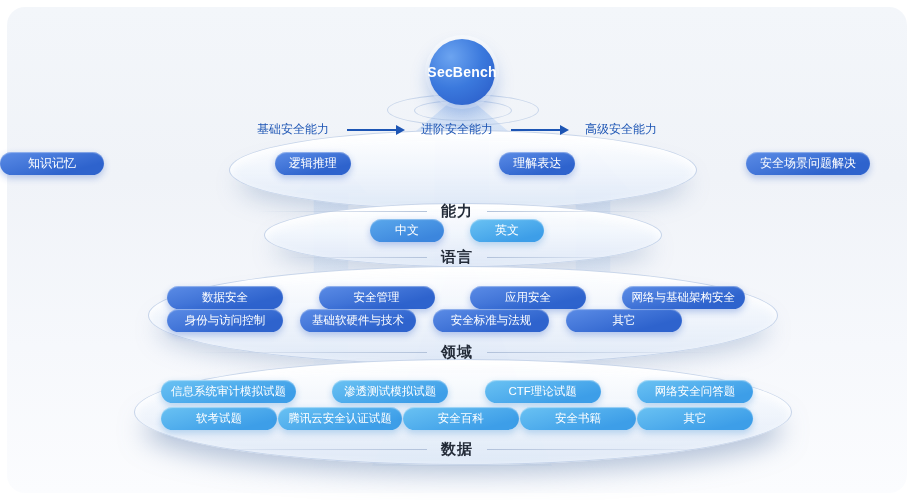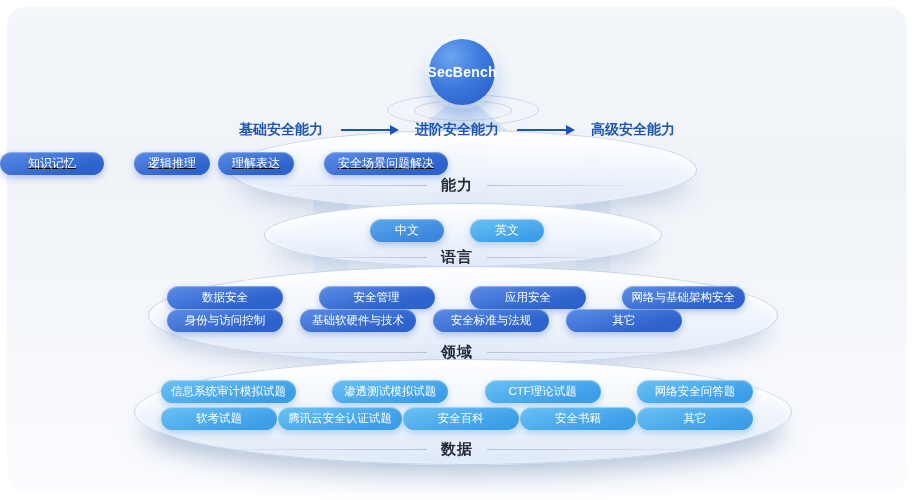--- a/index.html
+++ b/index.html
@@ -31,51 +31,51 @@
   
   .logo{position:absolute;left:429px;top:39px;width:66px;height:66px;border-radius:50%;
         background:radial-gradient(circle at 33% 27%, var(--logo-hi,#6ca4f0) 0%, #3b79dd 48%, var(--accent-dark,#2a66d0) 82%);
         box-shadow:0 10px 18px rgba(48,102,200,0.35),0 0 0 4px rgba(255,255,255,0.55);
         display:flex;align-items:center;justify-content:center;z-index:5;}
   .logo span{color:#fff;font-weight:bold;font-size:14px;letter-spacing:.2px;}
   
   .row{position:absolute;display:flex;align-items:center;z-index:4;}
   
   .stage-row{top:121px;left:0;width:914px;justify-content:center;gap:16px;}
-  .stage-name{font-size:14px;font-weight:bold;color:var(--stage-text,#1d55b4);}
+  .stage-name{font-size:12px;font-weight:normal;color:var(--stage-text,#1d55b4);}
   .flow-arrow{position:relative;width:56px;height:2px;background:var(--stage-text,#2456b4);margin:0 2px;}
   .flow-arrow::after{content:"";position:absolute;right:-2px;top:-4px;width:0;height:0;
         border-left:9px solid var(--stage-text,#2456b4);border-top:5px solid transparent;border-bottom:5px solid transparent;}
   
   .pill{height:23px;line-height:23px;border-radius:12px;color:#fff;font-size:12px;text-align:center;
         padding:0 14px;white-space:nowrap;
         box-shadow:0 3px 7px rgba(43,93,198,0.32), inset 0 1px 1px rgba(255,255,255,0.38);}
   .pill.dark{background:linear-gradient(165deg,var(--accent-dark-light,#5b8ce6) 0%,var(--accent-dark,#2e63cd) 75%);}
   .pill.mid{background:linear-gradient(165deg,#5aa8ec 0%,#3c86dd 80%);}
   .pill.light{background:linear-gradient(165deg,var(--accent-sky-light,#6ac2f3) 0%,var(--accent-sky,#3d9ee8) 80%);
         box-shadow:0 3px 7px rgba(52,138,212,0.32), inset 0 1px 1px rgba(255,255,255,0.45);}
-  .row-cap{top:152px;left:0;width:870px;justify-content:flex-start;text-decoration:underline;}
+  .row-cap{top:152px;left:0;width:870px;justify-content:space-between;}
   .p-wide{padding:0 28px;}
   .mr-lg{margin-right:30px;}
   .mr-sm{margin-right:8px;}
   .row-lang{top:219px;left:0;width:914px;justify-content:center;gap:26px;}
   .row-lang .pill{min-width:46px;}
   .grid-row .pill{min-width:96px;font-size:11.5px;padding:0 10px;}
   .row-dom-1{top:286px;left:167px;width:578px;justify-content:space-between;gap:16px;}
   .row-dom-2{top:309px;left:167px;width:578px;justify-content:flex-start;gap:17px;}
   .row-dat-1{top:380px;left:161px;width:592px;justify-content:space-between;}
   .row-dat-2{top:407px;left:161px;width:592px;justify-content:space-between;}
   
   .tier-label{position:absolute;left:0;width:914px;display:flex;align-items:center;justify-content:center;gap:14px;z-index:4;}
   .tl-text{font-size:15px;font-weight:bold;color:var(--label-text,#232b38);letter-spacing:1px;}
   .tl-line{height:1px;}
   .tl-line.left{background:linear-gradient(90deg,rgba(176,192,217,0),rgba(176,192,217,0.95));}
   .tl-line.right{background:linear-gradient(90deg,rgba(176,192,217,0.95),rgba(176,192,217,0));}
   .w170{width:170px;} .w140{width:140px;} .w235{width:235px;} .w245{width:245px;}
-  .lbl-cap{top:176px;} .lbl-lang{top:248px;} .lbl-dom{top:343px;} .lbl-dat{top:440px;}
+  .lbl-cap{top:202px;} .lbl-lang{top:248px;} .lbl-dom{top:343px;} .lbl-dat{top:440px;}
 </style>
 </head>
 <body>
 
 <div id="stage">
   <div class="panel"></div>
 
   <div class="up-arrow arrow-center"></div>
   <div class="up-arrow arrow-left"></div>
   <div class="up-arrow arrow-right"></div>

